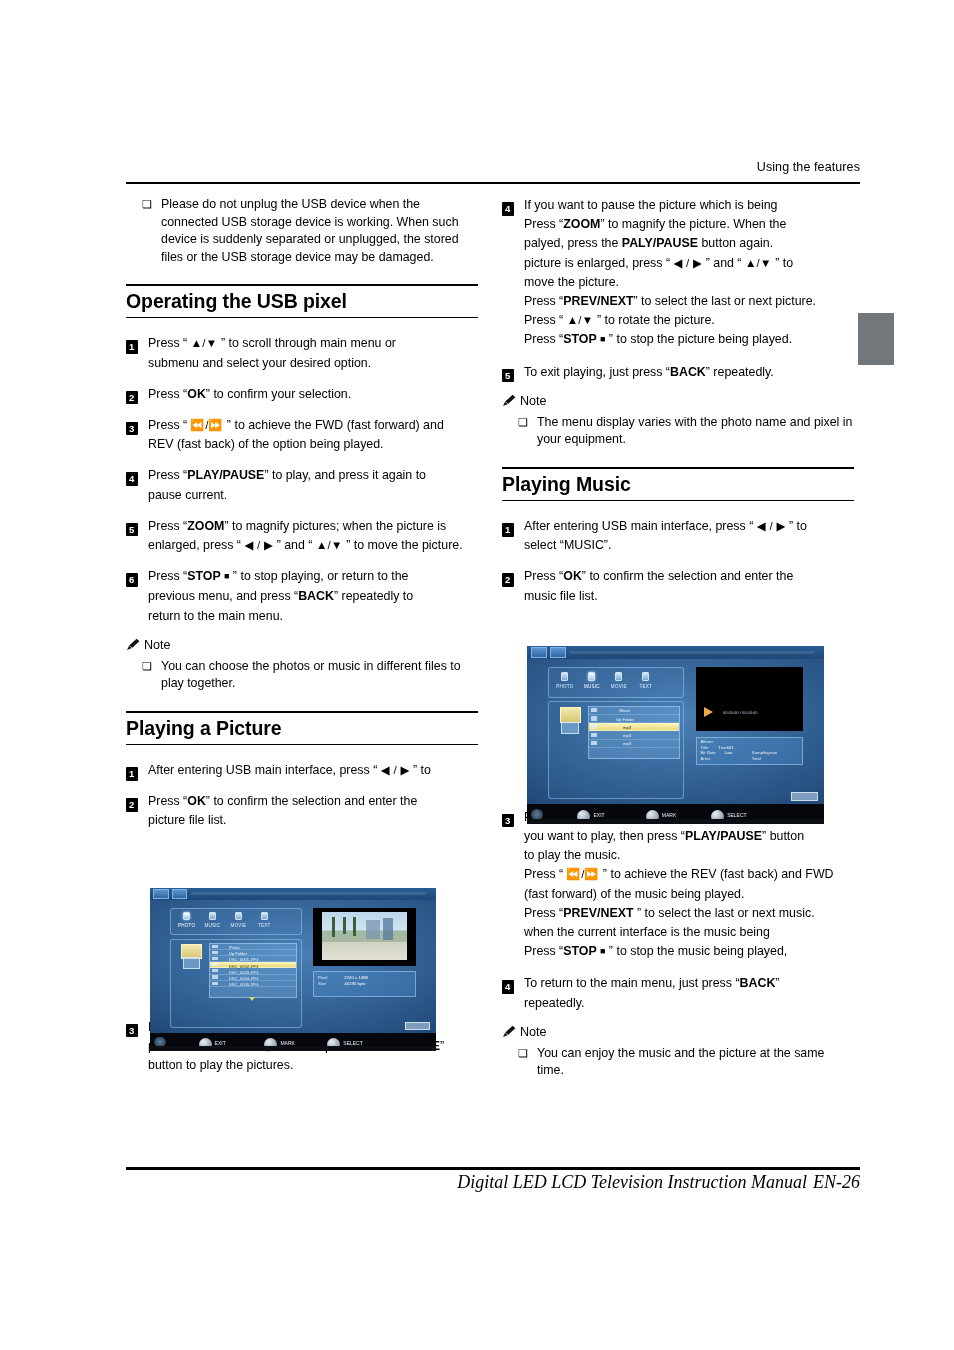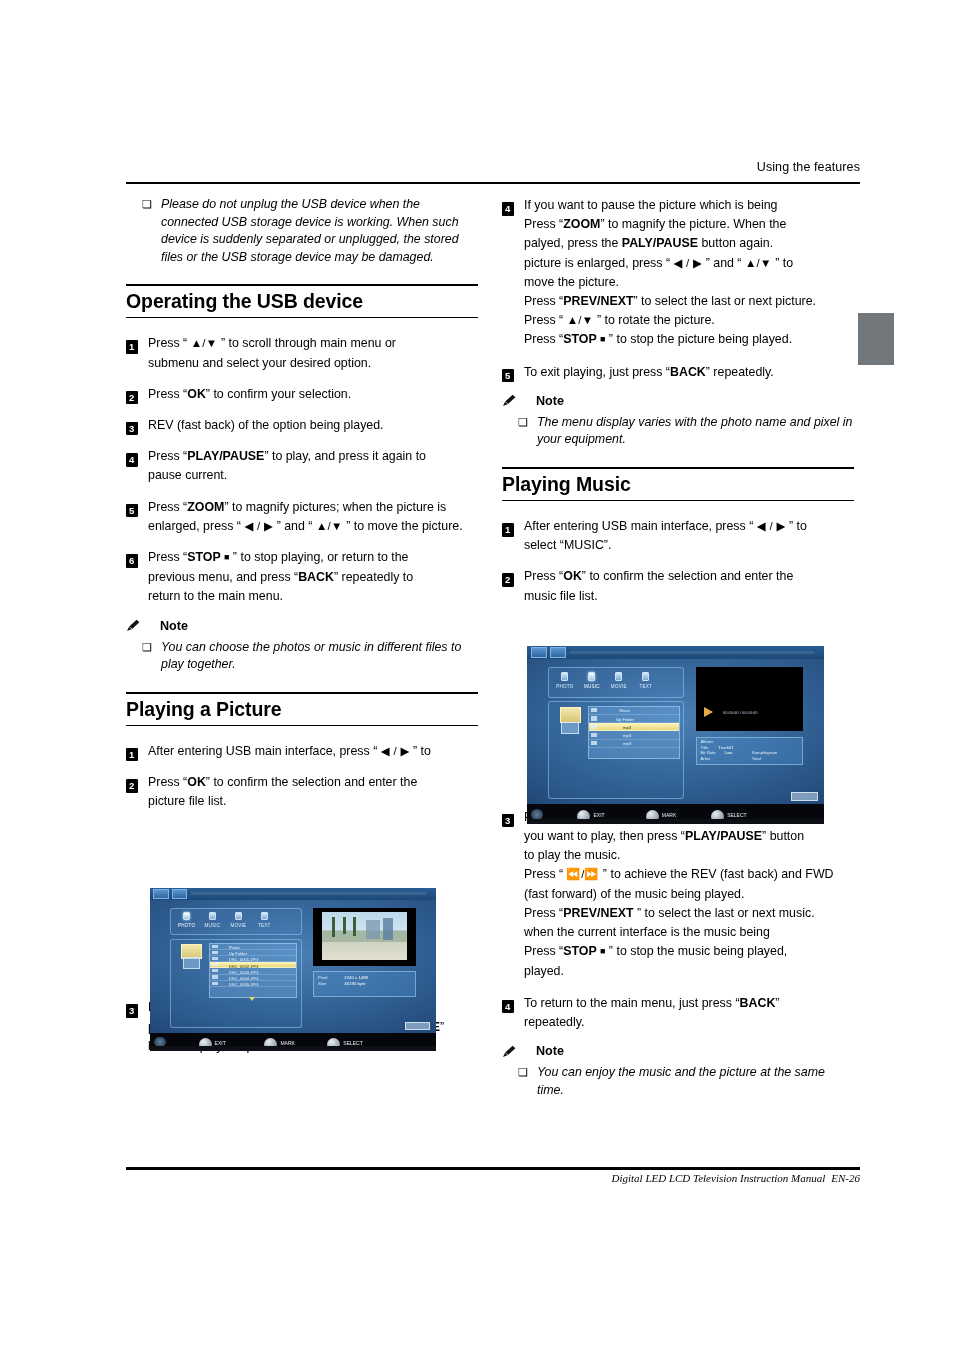--- a/index.html
+++ b/index.html
@@ -63,21 +63,20 @@
     flex: 0 0 auto;
     width: 19px;
     font-size: 11px;
     line-height: 17.6px;
     color: #000;
     padding-left: 16px;
     box-sizing: content-box;
   }
   .bullet-block .btext {
     flex: 1 1 auto;
-    font-style: italic;
   }
 
   .step {
     display: flex;
     margin: 0 0 12px 0;
     font-size: 12.4px;
     line-height: 19.2px;
   }
   .step .num {
     flex: 0 0 22px;
@@ -111,23 +110,23 @@
     padding: 4px 0 4px 0;
     border-top: 2.6px solid #000;
     border-bottom: 1.4px solid #000;
     letter-spacing: -.1px;
   }
   .sec-wrap { margin: 18px 0 16px 0; }
 
   .note-head {
     display: flex;
     align-items: center;
-    gap: 19px;
+    gap: 3px;
     font-size: 12.6px;
-    font-weight: bold;
+    font-weight: normal;
     margin: 2px 0 6px 0;
   }
   .note-head .pencil {
     width: 15px; height: 13px;
     display: inline-block;
     position: relative;
   }
 
   b, strong { font-weight: bold; }
 
@@ -152,21 +151,21 @@
     width: 734px;
     height: 2.6px;
     background: #000;
   }
   .foot-text {
     position: absolute;
     left: 126px;
     top: 1172px;
     width: 734px;
     text-align: right;
-    font-size: 11px;
+    font-size: 18px;
     font-style: italic;
     font-family: "Liberation Serif", serif;
   }
   .foot-text .pg { font-style: italic; margin-left: 6px; }
 
   
   .tvshot {
     position: relative;
     background: #0b1a2b;
     overflow: hidden;
@@ -484,41 +483,42 @@
   <div class="thumb-tab"></div>
 
   <div class="col col-left">
 
     <div class="bullet-block">
       <div class="sq">❏</div>
       <div class="btext">Please do not unplug the USB device when the connected USB storage device is working. When such device is suddenly separated or unplugged, the stored files or the USB storage device may be damaged.</div>
     </div>
 
     <div class="sec-wrap">
-      <h2 class="section">Operating the USB device</h2>
+      <h2 class="section">Operating the USB pixel</h2>
     </div>
 
     <div class="step">
       <div class="num"><span class="chip">1</span></div>
       <div class="stext">
         <span class="ln">Press “ <span class="arrows">▲/▼</span> ” to scroll through main menu or</span>
         <span class="ln">submenu and select your desired option.</span>
       </div>
     </div>
 
     <div class="step">
       <div class="num"><span class="chip">2</span></div>
       <div class="stext">
         <span class="ln">Press “<b>OK</b>” to confirm your selection.</span>
       </div>
     </div>
 
     <div class="step">
       <div class="num"><span class="chip">3</span></div>
       <div class="stext">
+        <span class="ln">Press “ <span class="arrows">⏪/⏩</span> ” to achieve the FWD (fast forward) and</span>
         <span class="ln">REV (fast back) of the option being played.</span>
       </div>
     </div>
 
     <div class="step">
       <div class="num"><span class="chip">4</span></div>
       <div class="stext">
         <span class="ln">Press “<b>PLAY/PAUSE</b>” to play, and press it again to</span>
         <span class="ln">pause current.</span>
       </div>
@@ -652,21 +652,20 @@
       <div class="num"><span class="chip">3</span></div>
       <div class="stext">
         <span class="ln">Press “ <span class="arrows">▲/▼</span> ” and “<b>OK</b>” button to select the music</span>
         <span class="ln">you want to play, then press “<b>PLAY/PAUSE</b>” button</span>
         <span class="ln">to play the music.</span>
         <span class="ln">Press “ <span class="arrows">⏪/⏩</span> ” to achieve the REV (fast back) and FWD</span>
         <span class="ln">(fast forward) of the music being played.</span>
         <span class="ln">Press “<b>PREV/NEXT</b> ” to select the last or next music.</span>
         <span class="ln">when the current interface is the music being</span>
         <span class="ln">Press “<b>STOP <span class="sq-glyph">■</span></b> ” to stop the music being played,</span>
-        <span class="ln">played.</span>
       </div>
     </div>
 
     <div class="step">
       <div class="num"><span class="chip">4</span></div>
       <div class="stext">
         <span class="ln">To return to the main menu, just press “<b>BACK</b>”</span>
         <span class="ln">repeatedly.</span>
       </div>
     </div>

